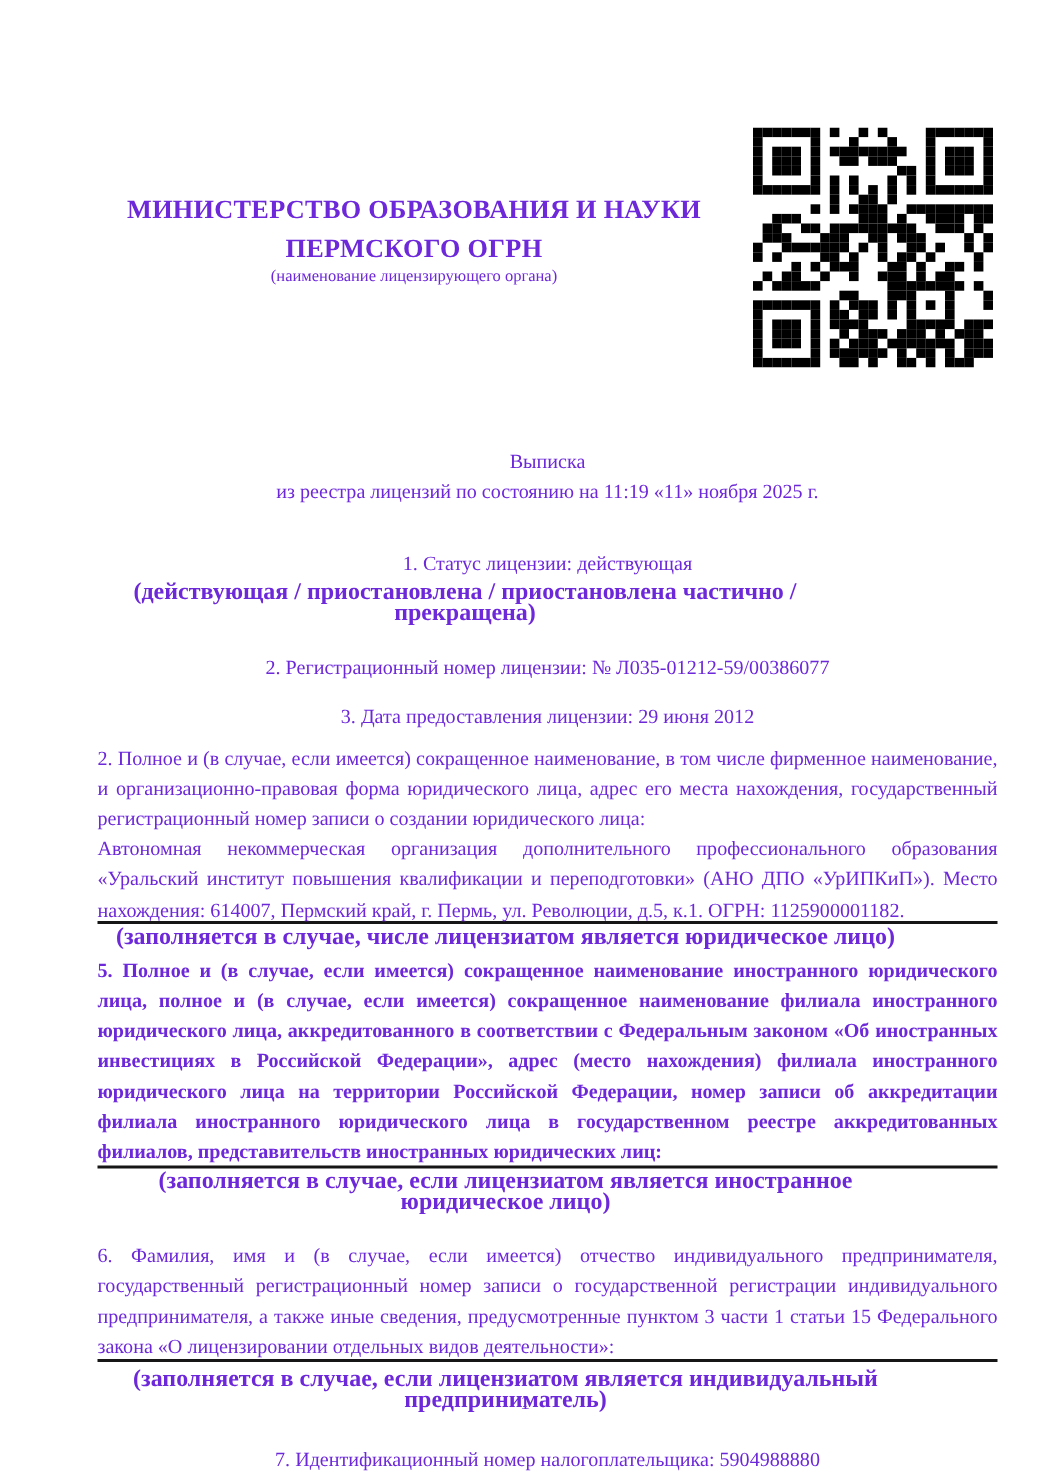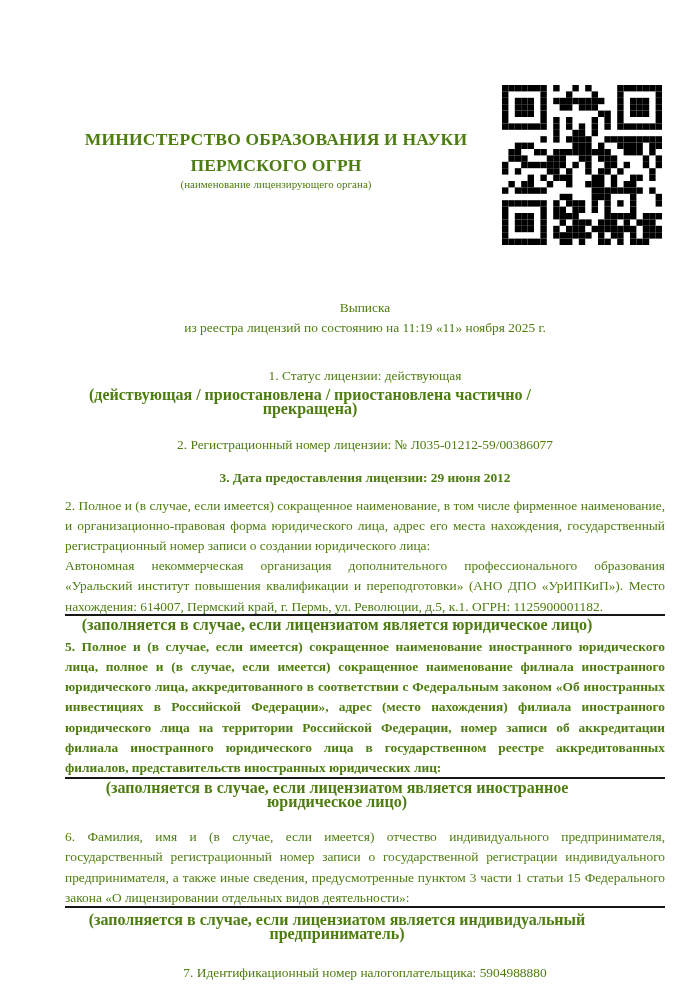--- a/index.html
+++ b/index.html
@@ -1,21 +1,21 @@
 <!DOCTYPE html>
 <html><head>
 <meta charset="utf-8">
 <style>
   html, body { margin:0; padding:0; background:#ffffff; }
   .page {
     position: relative;
     width: 700px;
     height: 989px;
     background: #ffffff;
-    color: #4d7c0f;
+    color: #6d28d9;
     font-family: "Liberation Serif", serif;
     box-sizing: border-box;
     padding: 0 35px 0 65px;
     overflow: hidden;
   }
   .qr {
     position: absolute;
     top: 85px;
     right: 38px;
     width: 160px;
@@ -45,21 +45,21 @@
     line-height: 20px;
   }
   .para {
     font-size: 13.4px;
     line-height: 20.2px;
     text-align: justify;
   }
   .single-line { text-align: center; }
   .mt-item1 { margin-top: 28px; }
   .mt-item2 { margin-top: 19px; }
-  .mt-item3 { margin-top: 13px; font-weight: bold; }
+  .mt-item3 { margin-top: 13px; }
   .mt-item4 { margin-top: 7px; }
   .mt-item5 { margin-top: 5px; font-weight: bold; }
   .mt-item6 { margin-top: 18px; }
   .mt-item7 { margin-top: 22px; }
   .caption {
     font-size: 16px;
     line-height: 14px;
     text-align: center;
     margin-top: 2px;
     font-weight: bold;
@@ -442,21 +442,21 @@
   <div class="para single-line mt-item1">1. Статус лицензии: действующая</div>
   <div class="caption caption-opts">(действующая / приостановлена / приостановлена частично / прекращена)</div>
 
   <div class="para single-line mt-item2">2. Регистрационный номер лицензии: № Л035-01212-59/00386077</div>
 
   <div class="para single-line mt-item3">3. Дата предоставления лицензии: 29 июня 2012</div>
 
   <div class="para mt-item4">2. Полное и (в случае, если имеется) сокращенное наименование, в том числе фирменное наименование, и организационно-правовая форма юридического лица, адрес его места нахождения, государственный регистрационный номер записи о создании юридического лица:</div>
   <div class="para">Автономная некоммерческая организация дополнительного профессионального образования «Уральский институт повышения квалификации и переподготовки» (АНО ДПО «УрИПКиП»). Место нахождения: 614007, Пермский край, г. Пермь, ул. Революции, д.5, к.1. ОГРН: 1125900001182.</div>
   <div class="rule rule-flush"></div>
-  <div class="caption caption-shift">(заполняется в случае, если лицензиатом является юридическое лицо)</div>
+  <div class="caption caption-shift">(заполняется в случае, числе лицензиатом является юридическое лицо)</div>
 
   <div class="para mt-item5">5. Полное и (в случае, если имеется) сокращенное наименование иностранного юридического лица, полное и (в случае, если имеется) сокращенное наименование филиала иностранного юридического лица, аккредитованного в соответствии с Федеральным законом «Об иностранных инвестициях в Российской Федерации», адрес (место нахождения) филиала иностранного юридического лица на территории Российской Федерации, номер записи об аккредитации филиала иностранного юридического лица в государственном реестре аккредитованных филиалов, представительств иностранных юридических лиц:</div>
   <div class="rule rule-gap"></div>
   <div class="caption caption-shift">(заполняется в случае, если лицензиатом является иностранное юридическое лицо)</div>
 
   <div class="para mt-item6">6. Фамилия, имя и (в случае, если имеется) отчество индивидуального предпринимателя, государственный регистрационный номер записи о государственной регистрации индивидуального предпринимателя, а также иные сведения, предусмотренные пунктом 3 части 1 статьи 15 Федерального закона «О лицензировании отдельных видов деятельности»:</div>
   <div class="rule rule-gap2"></div>
   <div class="caption caption-shift cap-mt">(заполняется в случае, если лицензиатом является индивидуальный предприниматель)</div>
 
   <div class="para single-line mt-item7">7. Идентификационный номер налогоплательщика: 5904988880</div>

